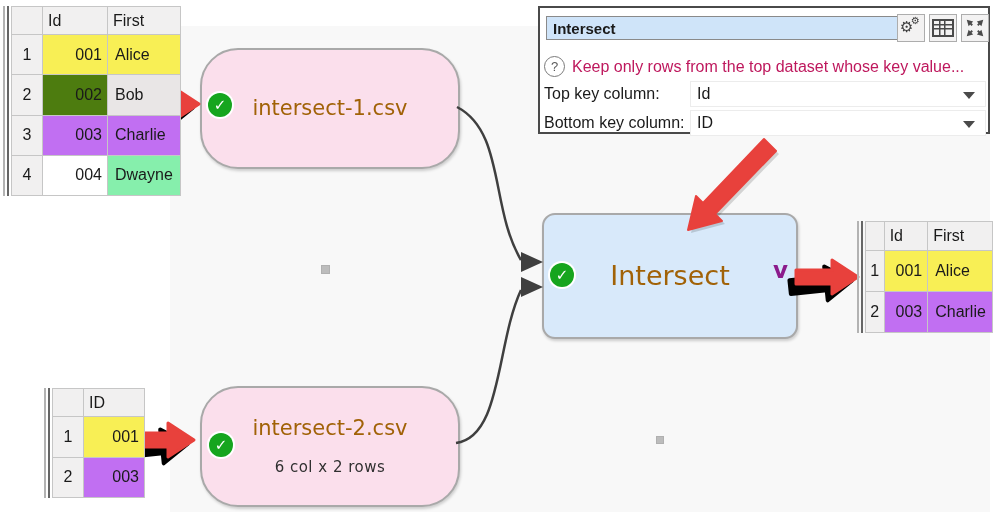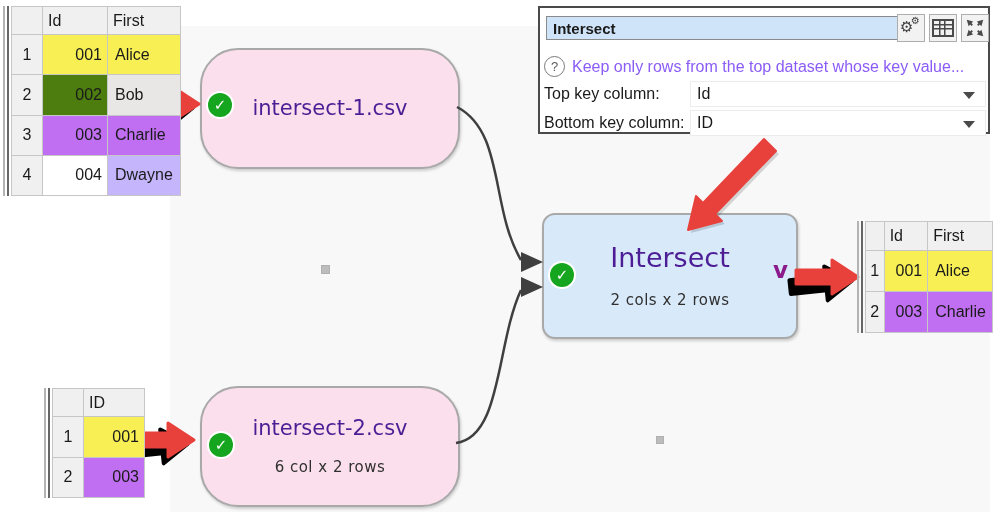--- a/index.html
+++ b/index.html
@@ -15,21 +15,21 @@
     position:absolute;z-index:3;border:2px solid #a9a9a9;
     display:flex;flex-direction:column;align-items:center;justify-content:center;
     box-shadow:1px 2px 3px rgba(0,0,0,0.18);
     font-family:"DejaVu Sans",sans-serif;
   }
   .node-input{width:256px;height:117px;border-radius:38px;}
   .node-transform{width:252px;height:122px;border-radius:13px;}
   #node1{left:200px;top:48px;}
   #node2{left:200px;top:386px;}
   #node3{left:542px;top:213px;}
-  .node-title{font-size:21px;color:#4c1d95;line-height:1.1;}
+  .node-title{font-size:21px;color:#a16207;line-height:1.1;}
   .node-transform .node-title{font-size:27px;}
   .node-sub{font-size:15px;color:#303030;margin-top:18px;letter-spacing:0.5px;}
   .check{
     position:absolute;width:24px;height:24px;border-radius:50%;
     background:#16a51e;box-shadow:0 0 0 2px #ffffff;
     color:#fff;font-family:"DejaVu Sans",sans-serif;font-size:15px;font-weight:bold;
     display:flex;align-items:center;justify-content:center;line-height:1;
   }
   .chevron{
     position:absolute;right:8px;top:44px;color:#8b1b8b;
@@ -69,21 +69,21 @@
       linear-gradient(#4a4a4a,#4a4a4a) 0 3px/100% 1.5px no-repeat,
       linear-gradient(#4a4a4a,#4a4a4a) 0 7px/100% 1.5px no-repeat,
       linear-gradient(#4a4a4a,#4a4a4a) 4.5px 0/1.5px 100% no-repeat,
       linear-gradient(#4a4a4a,#4a4a4a) 10px 0/1.5px 100% no-repeat;
   }
   .help-row{position:absolute;left:4px;top:48px;display:flex;align-items:center;}
   .q-icon{
     width:19px;height:19px;border:1.5px solid #7a7a7a;border-radius:50%;color:#5a5a5a;
     font-size:13px;display:flex;align-items:center;justify-content:center;margin-right:7px;flex:none;
   }
-  .help-text{font-size:16px;color:#8b5cf6;}
+  .help-text{font-size:16px;color:#be185d;}
   .form-row{position:absolute;left:4px;height:28px;display:flex;align-items:center;}
   #form-row-1{top:72px;} #form-row-2{top:101px;}
   .form-label{width:146px;flex:none;}
   .combo{
     position:relative;width:296px;height:26px;background:#fff;border:1px solid #ececec;
     display:flex;align-items:center;padding-left:6px;box-sizing:border-box;
   }
   .combo-caret{
     position:absolute;right:10px;top:10px;width:0;height:0;
     border-left:6px solid transparent;border-right:6px solid transparent;border-top:7px solid #4a4a4a;
@@ -105,21 +105,20 @@
 
 <div id="node2" class="node node-input" style="background-color: rgb(251, 223, 236);">
   <span class="check" style="left:7px;top:45px;">✓</span>
   <div class="node-title">intersect-2.csv</div>
   <div class="node-sub">6 col x 2 rows</div>
 </div>
 
 <div id="node3" class="node node-transform" style="background-color: rgb(216, 233, 250);">
   <span class="check" style="left:6px;top:48px;">✓</span>
   <div class="node-title">Intersect</div>
-  <div class="node-sub">2 cols x 2 rows</div>
   <span class="chevron">v</span>
 </div>
 
 <div class="dtable" style="left:3px;top:6px;">
   <div class="splitbar" style="height:190px;"></div>
   <table>
     <tbody>
         <tr>
       <th style="width:20px;"></th>
       <th style="width:54px;">Id</th>
@@ -136,21 +135,21 @@
       <td class="fc" style="background-color: rgb(233, 230, 230); margin-top: 40px;">Bob</td>
     </tr>
     <tr>
       <td class="rn">3</td>
       <td class="idc" style="background-color: rgb(193, 111, 242);">003</td>
       <td class="fc" style="background-color: rgb(193, 111, 242);">Charlie</td>
     </tr>
     <tr>
       <td class="rn">4</td>
       <td class="idc" style="background-color: rgb(255, 255, 255);">004</td>
-      <td class="fc" style="background-color: #c4b5fd;">Dwayne</td>
+      <td class="fc" style="background-color: #86efac;">Dwayne</td>
     </tr>
   </tbody>
     </table>
 </div>
 
 <div class="dtable" style="left:44px;top:388px;">
   <div class="splitbar" style="height:110px;"></div>
   <table>
     <tbody>
         <tr>

